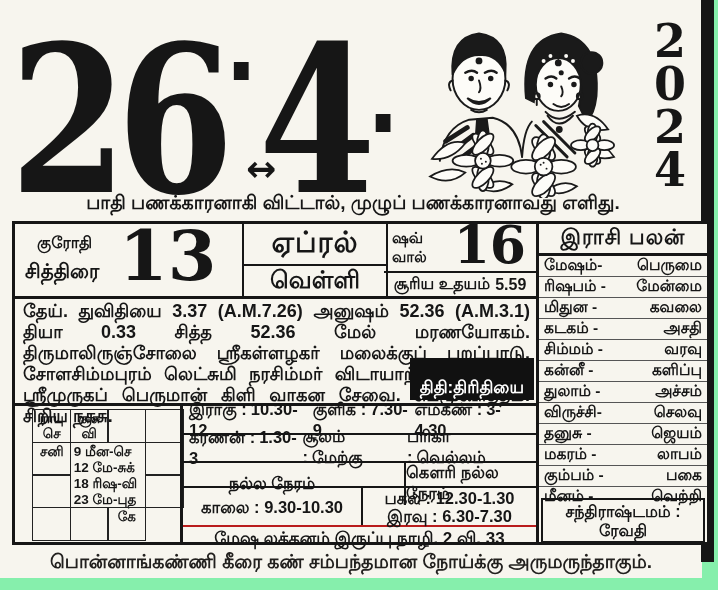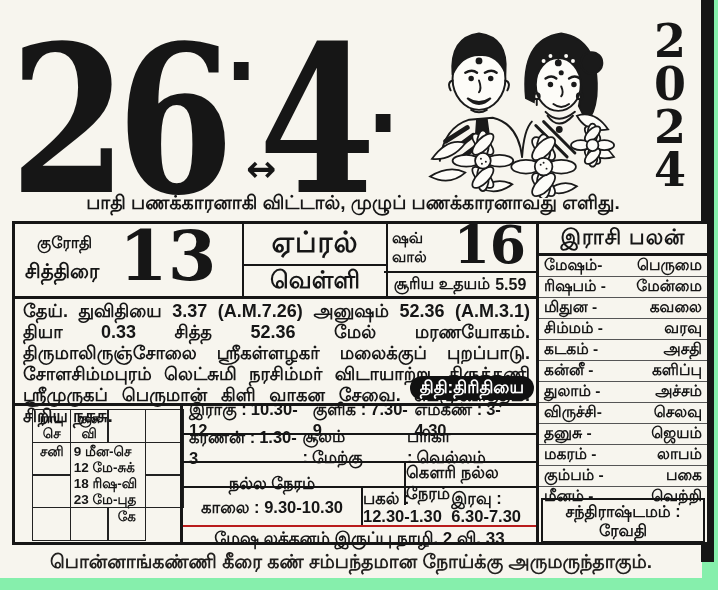--- a/index.html
+++ b/index.html
@@ -43,42 +43,42 @@
   .islamic{position:absolute;left:8px;top:4px;font-size:15px;font-weight:700;line-height:19px;}
   .idate{position:absolute;right:10px;top:-8px;font-family:"DejaVu Serif",serif;
          font-weight:900;font-size:52px;line-height:58px;}
   .sunrise{position:absolute;left:0;bottom:0;width:100%;height:23px;border-top:2px solid #161616;
            display:flex;align-items:center;justify-content:center;gap:5px;
            font-size:16px;font-weight:700;}
 
   .para-zone{position:absolute;left:0;top:75px;width:521px;height:104px;padding:2px 6px 0 8px;
              box-sizing:border-box;font-size:18px;font-weight:700;line-height:21px;text-align:justify;}
   .thithi-badge{position:absolute;right:2px;bottom:3px;background:#111;color:#fff;
-                font-size:17px;font-weight:700;padding:1px 10px 2px 10px;border-radius:12px;}
+                font-size:17px;font-weight:700;padding:19px 10px 2px 10px;}
 
   .bottom-zone{position:absolute;left:0;top:179px;width:521px;height:139px;border-top:3px solid #161616;}
   .rasi-grid{position:absolute;left:18px;top:4px;width:150px;height:130px;
              display:grid;grid-template-columns:repeat(4,1fr);grid-template-rows:repeat(4,1fr);}
   .rasi-grid .cell{border:1.5px solid #222;margin:-0.75px;font-size:13.5px;font-weight:700;
                    text-align:center;line-height:15px;padding-top:1px;}
   .rasi-grid .center{grid-area:2/2/4/4;display:flex;flex-direction:column;justify-content:center;
                      padding-left:3px;text-align:left;white-space:nowrap;font-size:13.5px;line-height:16px;}
   .pre{white-space:pre-line;}
 
   .timing{position:absolute;left:165px;top:0;width:356px;height:139px;border-left:3px solid #161616;box-sizing:border-box;}
   .t-row{display:flex;align-items:center;justify-content:space-between;padding:0 6px;
          font-size:16.5px;font-weight:700;border-bottom:2px solid #161616;}
   .t-row1{height:27px;}
   .t-row2{height:26px;}
   .t-pair .lbl{margin-right:4px;}
   .t-heads{display:grid;grid-template-columns:178px 1fr;height:23px;border-bottom:2px solid #161616;gap:43px;}
   .t-heads div{display:flex;align-items:center;justify-content:center;font-size:16.5px;font-weight:700;}
   .t-heads div:last-child{border-left:2px solid #161616;}
   .t-vals{display:grid;grid-template-columns:178px 1fr;height:37px;}
-  .t-vals .col{display:flex;justify-content:center;align-items:center;
+  .t-vals .col{display:flex;flex-direction:column;justify-content:center;align-items:center;
                font-size:16.5px;font-weight:700;line-height:18px;}
   .t-vals .col:last-child{border-left:2px solid #161616;}
   .t-lagnam{height:24px;border-top:2px solid #b91c1c;display:flex;align-items:center;justify-content:center;
             font-size:17px;font-weight:700;}
 
   .rasi-col{position:absolute;left:521px;top:0;width:171px;height:318px;border-left:3px solid #161616;box-sizing:border-box;}
   .rasi-title{height:29px;border-bottom:3px solid #161616;display:flex;align-items:center;justify-content:center;
               font-size:21px;font-weight:900;letter-spacing:1px;}
   .rasi-rows{height:241px;display:flex;flex-direction:column;}
   .r-row{flex:1;display:flex;justify-content:space-between;align-items:center;padding:0 5px;
@@ -289,26 +289,26 @@
           </div>
         <div class="r-row">
             <span>ரிஷபம் -</span>
             <span>மேன்மை</span>
           </div>
         <div class="r-row">
             <span>மிதுன -</span>
             <span>கவலை</span>
           </div>
         <div class="r-row">
+            <span>கடகம் -</span>
+            <span>அசதி</span>
+          </div>
+        <div class="r-row">
             <span>சிம்மம் -</span>
             <span>வரவு</span>
-          </div>
-        <div class="r-row">
-            <span>கடகம் -</span>
-            <span>அசதி</span>
           </div>
         <div class="r-row">
             <span>கன்னீ -</span>
             <span>களிப்பு</span>
           </div>
         <div class="r-row">
             <span>துலாம் -</span>
             <span>அச்சம்</span>
           </div>
         <div class="r-row">

